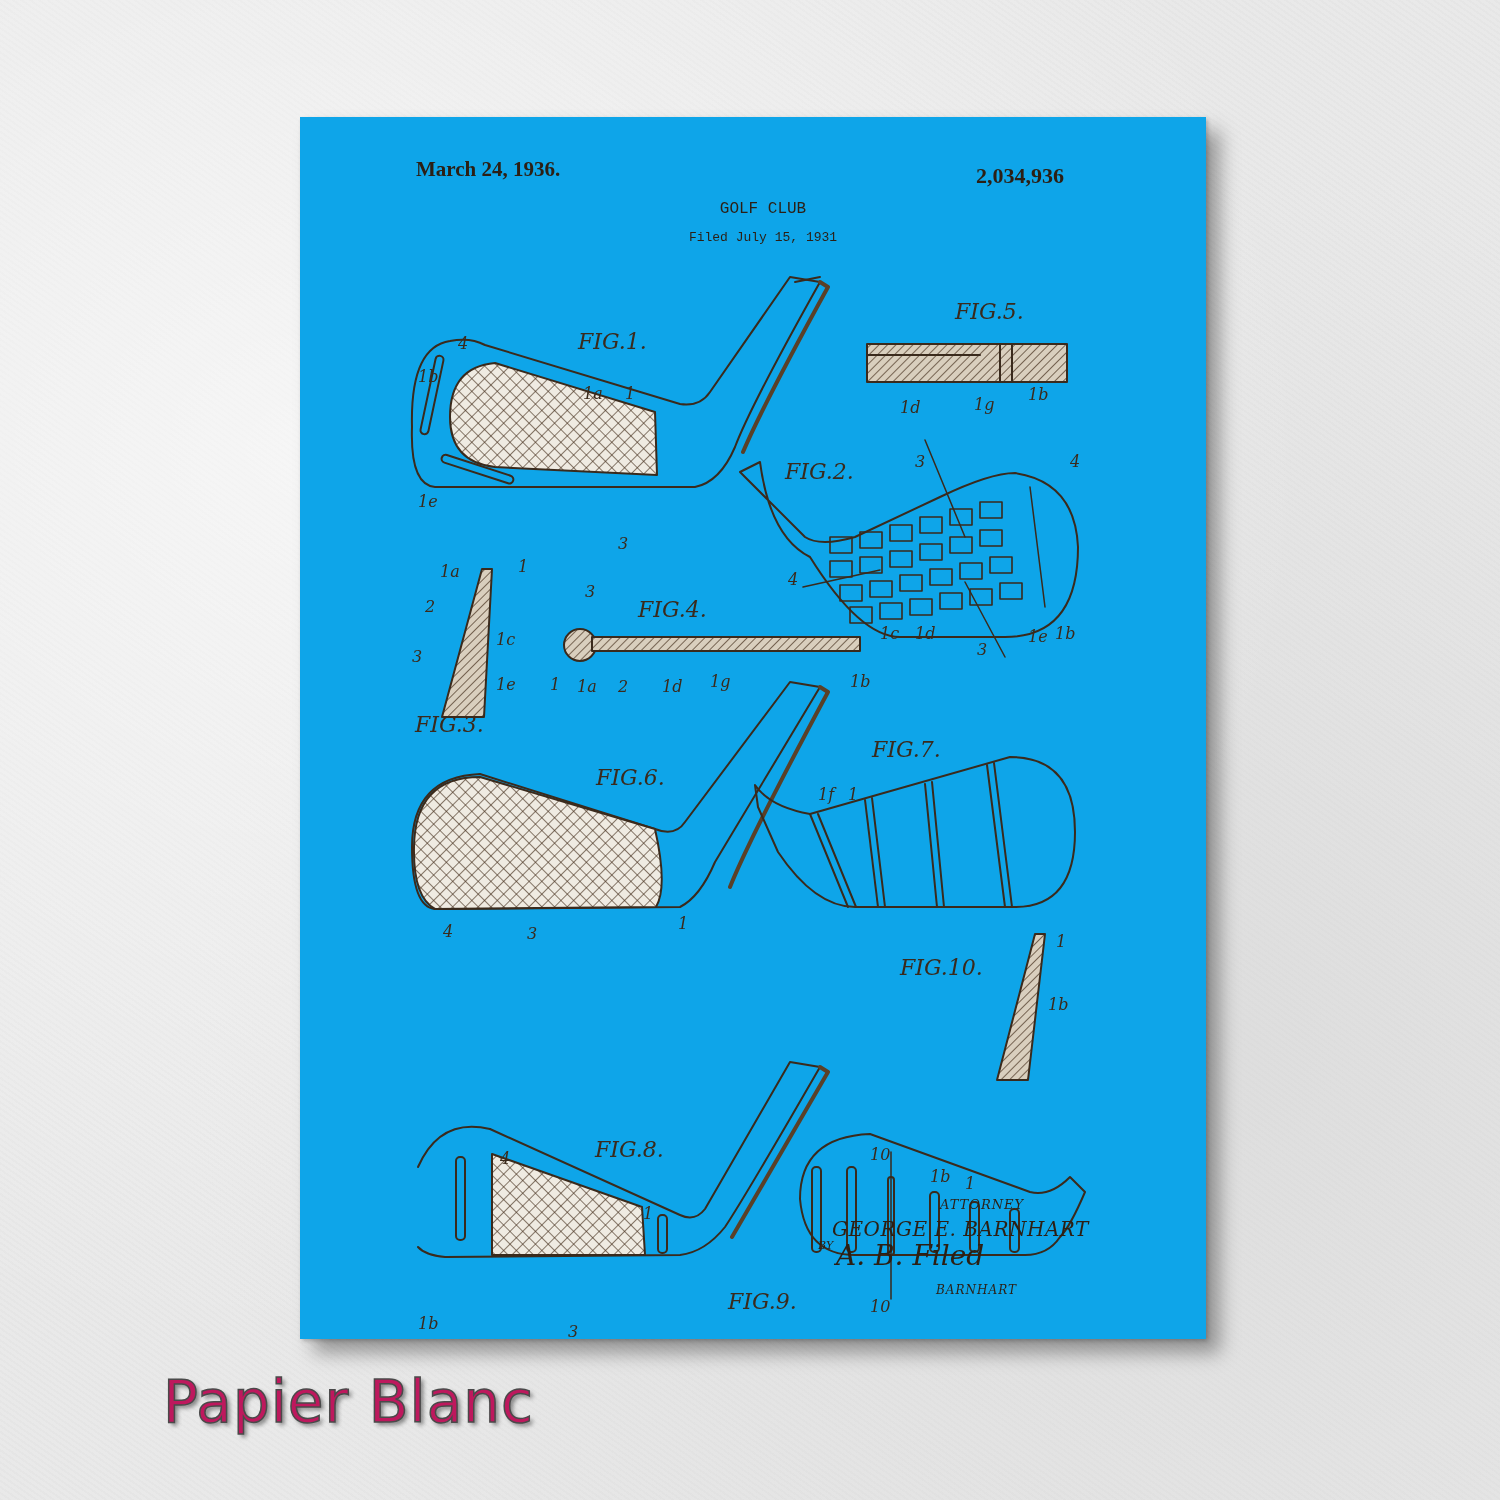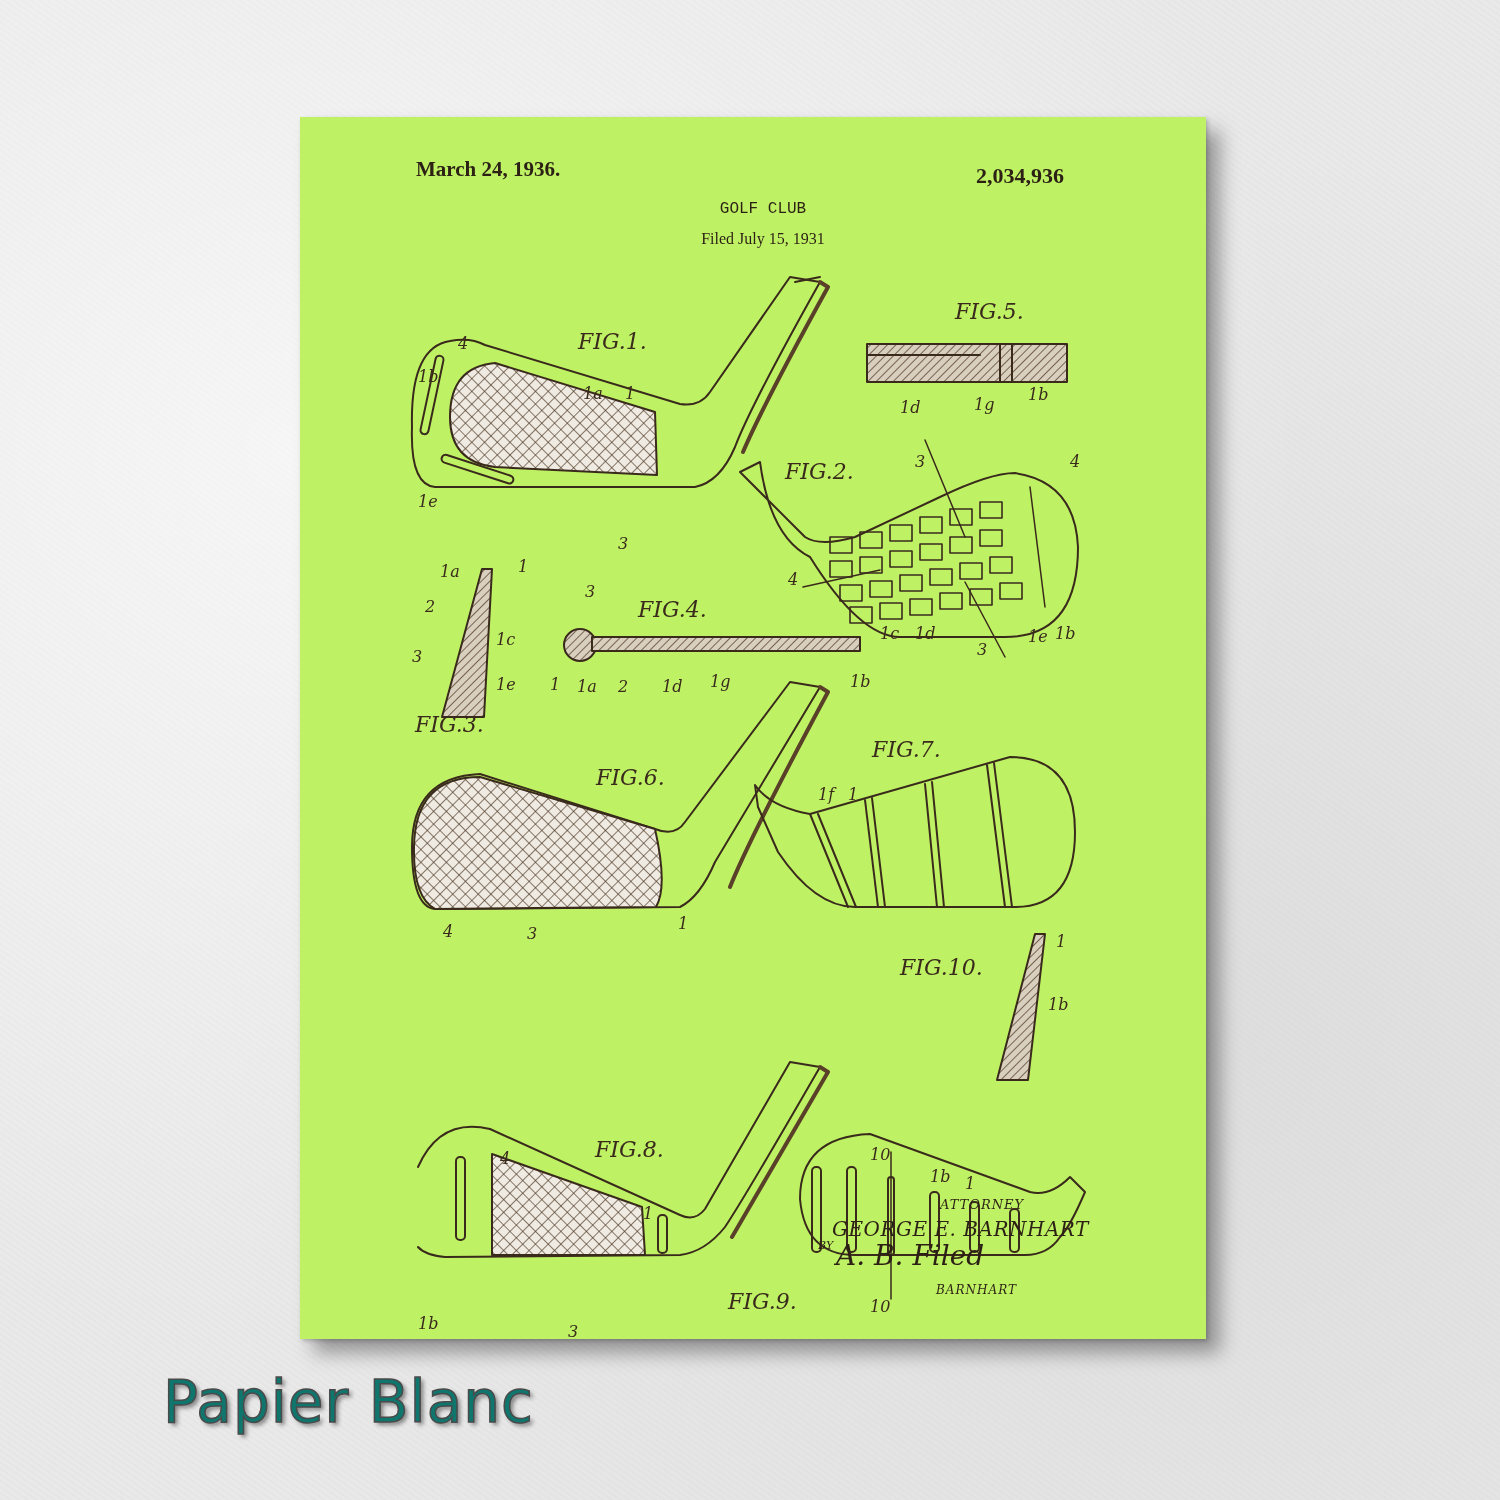--- a/index.html
+++ b/index.html
@@ -7,41 +7,41 @@
     width:1500px; height:1500px; overflow:hidden; position:relative;
     background:#e9e9e9;
     background-image:
       radial-gradient(ellipse at 20% 30%, rgba(255,255,255,0.6) 0%, rgba(255,255,255,0) 60%),
       radial-gradient(ellipse at 80% 70%, rgba(210,210,210,0.5) 0%, rgba(210,210,210,0) 60%),
       repeating-linear-gradient(35deg, rgba(0,0,0,0.015) 0 2px, rgba(255,255,255,0.02) 2px 5px);
     font-family:"Liberation Sans", sans-serif;
   }
   .paper {
     position:absolute; left:300px; top:117px; width:906px; height:1222px;
-    background:#bef264;
+    background:#0ea5e9;
     box-shadow: 14px 14px 18px rgba(0,0,0,0.35), 2px 2px 4px rgba(0,0,0,0.2);
   }
   .hdr { position:absolute; color:#2c1f14; }
   .hdr-date { left:116px; top:40px; font-family:"Liberation Serif", serif; font-weight:bold; font-size:21px; }
   .hdr-patent { left:662px; top:46px; font-family:"Liberation Serif", serif; font-weight:bold; font-size:22px;margin-left:14px; }
   .hdr-inventor { left:0; width:926px; text-align:center; top:52px; font-size:15px; letter-spacing:1px; }
   .hdr-title { left:0; width:926px; text-align:center; top:83px; font-family:"Liberation Mono", monospace; font-size:16px; }
-  .hdr-filed { left:0; width:926px; text-align:center; top:113px; font-family:Liberation Serif, serif; font-size:16px; }
+  .hdr-filed { left:0; width:926px; text-align:center; top:113px; font-family:Liberation Mono, monospace; font-size:13px; }
   svg.drawing { position:absolute; left:0; top:0; }
   .figlbl { font-family:"DejaVu Serif", serif; font-style:italic; font-size:22px; fill:#3a2a1c; }
   .ref { font-family:"DejaVu Serif", serif; font-style:italic; font-size:16px; fill:#3a2a1c; }
   .sig { position:absolute; color:#2c1f14; }
   .sig-inventor-lbl { left:640px; top:1080px; font-family:"DejaVu Serif", serif; font-style:italic; font-size:13px; letter-spacing:1px; }
   .sig-name { left:532px; top:1100px; font-family:"DejaVu Serif", serif; font-style:italic; font-size:20px; letter-spacing:0.5px; }
   .sig-by { left:518px; top:1122px; font-family:"DejaVu Serif", serif; font-style:italic; font-size:11px; }
   .sig-attorney-name { left:536px; top:1122px; font-family:"DejaVu Serif", serif; font-style:italic; font-size:28px; }
   .sig-attorney-lbl { left:636px; top:1166px; font-family:"DejaVu Serif", serif; font-style:italic; font-size:12px; letter-spacing:1px; }
   .caption {
     position:absolute; left:163px; top:1368px;
-    font-family:"DejaVu Sans", sans-serif; font-size:58px; color:#0f766e;
+    font-family:"DejaVu Sans", sans-serif; font-size:58px; color:#be185d;
     -webkit-text-stroke:1.5px #4a4a4a;
     text-shadow: 3px 3px 4px rgba(0,0,0,0.45);
     letter-spacing:1px;
   }
 </style>
 </head>
 <body>
 
 <div class="paper">
   <div class="hdr hdr-date">March 24, 1936.</div>

